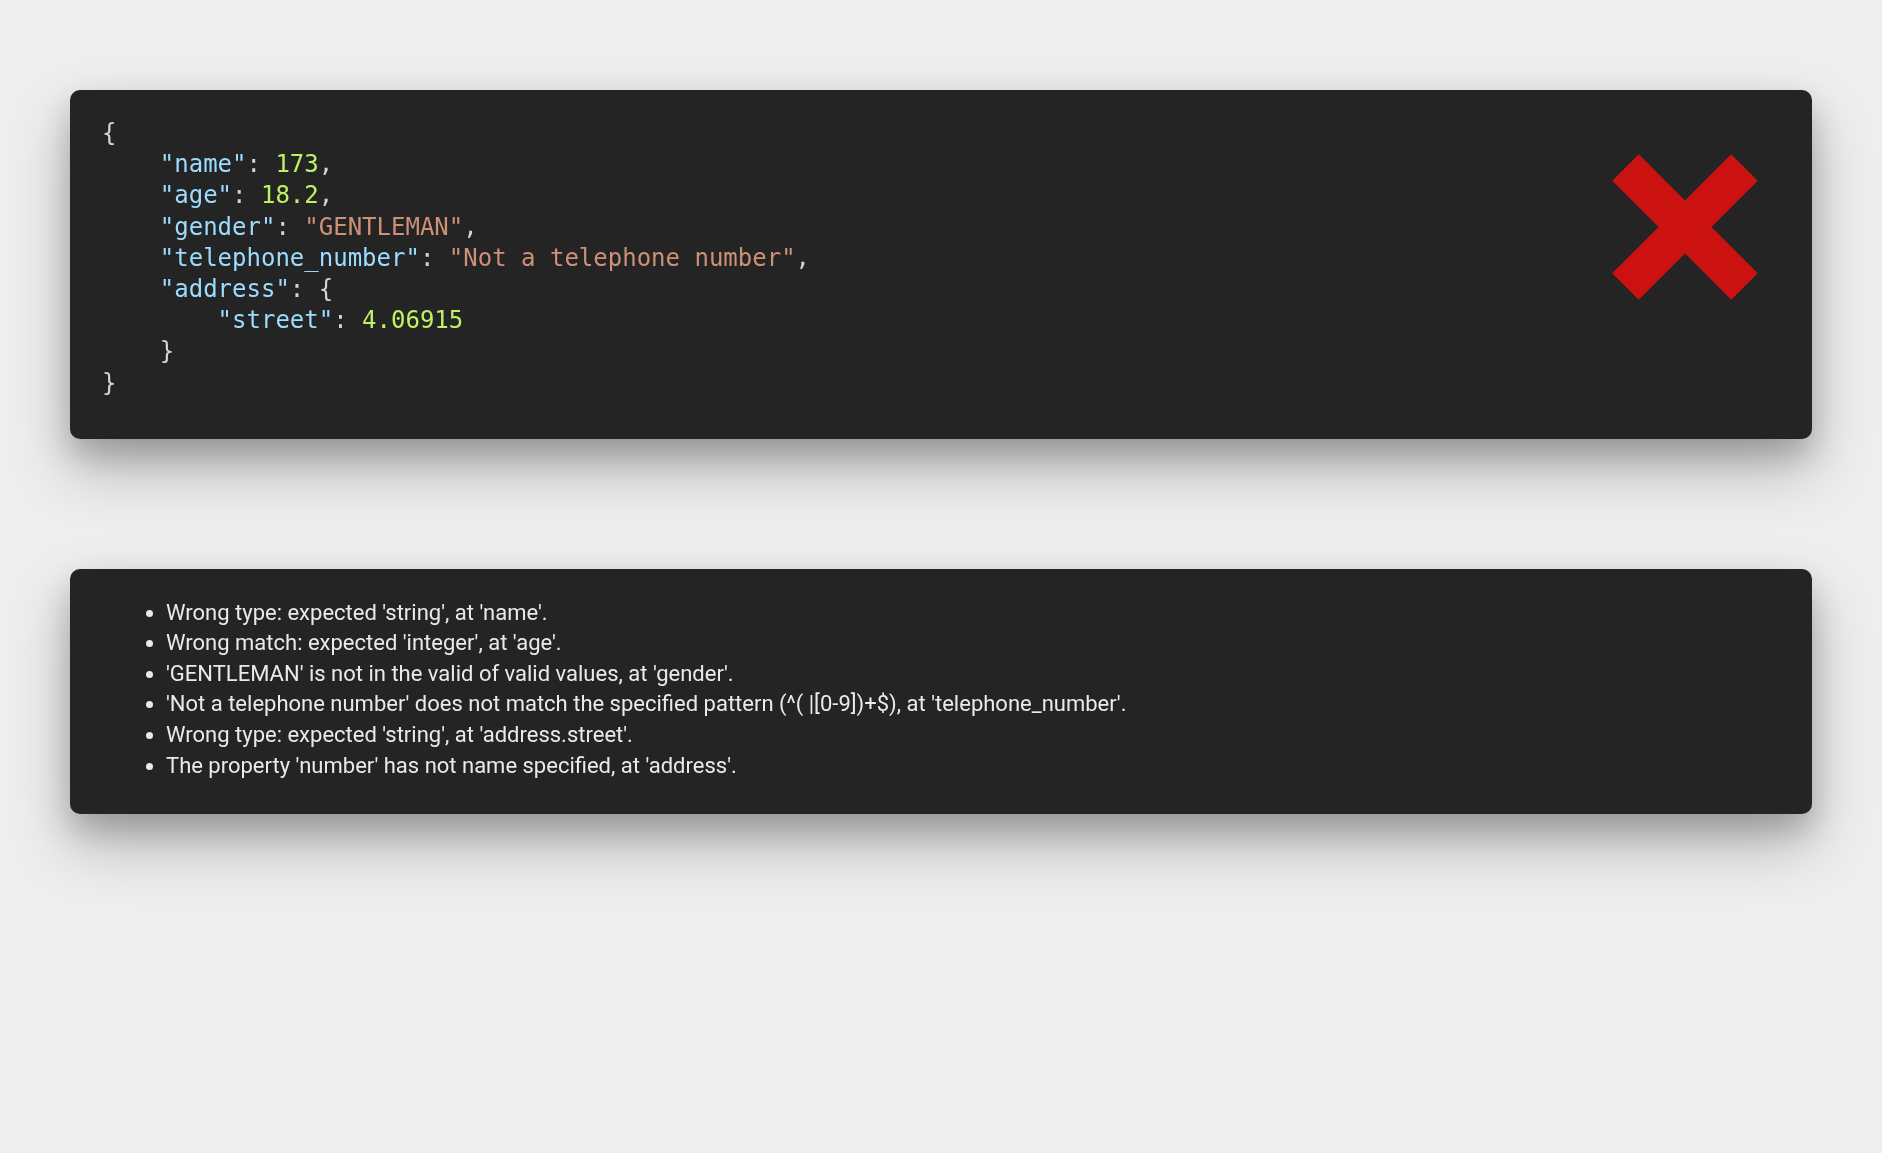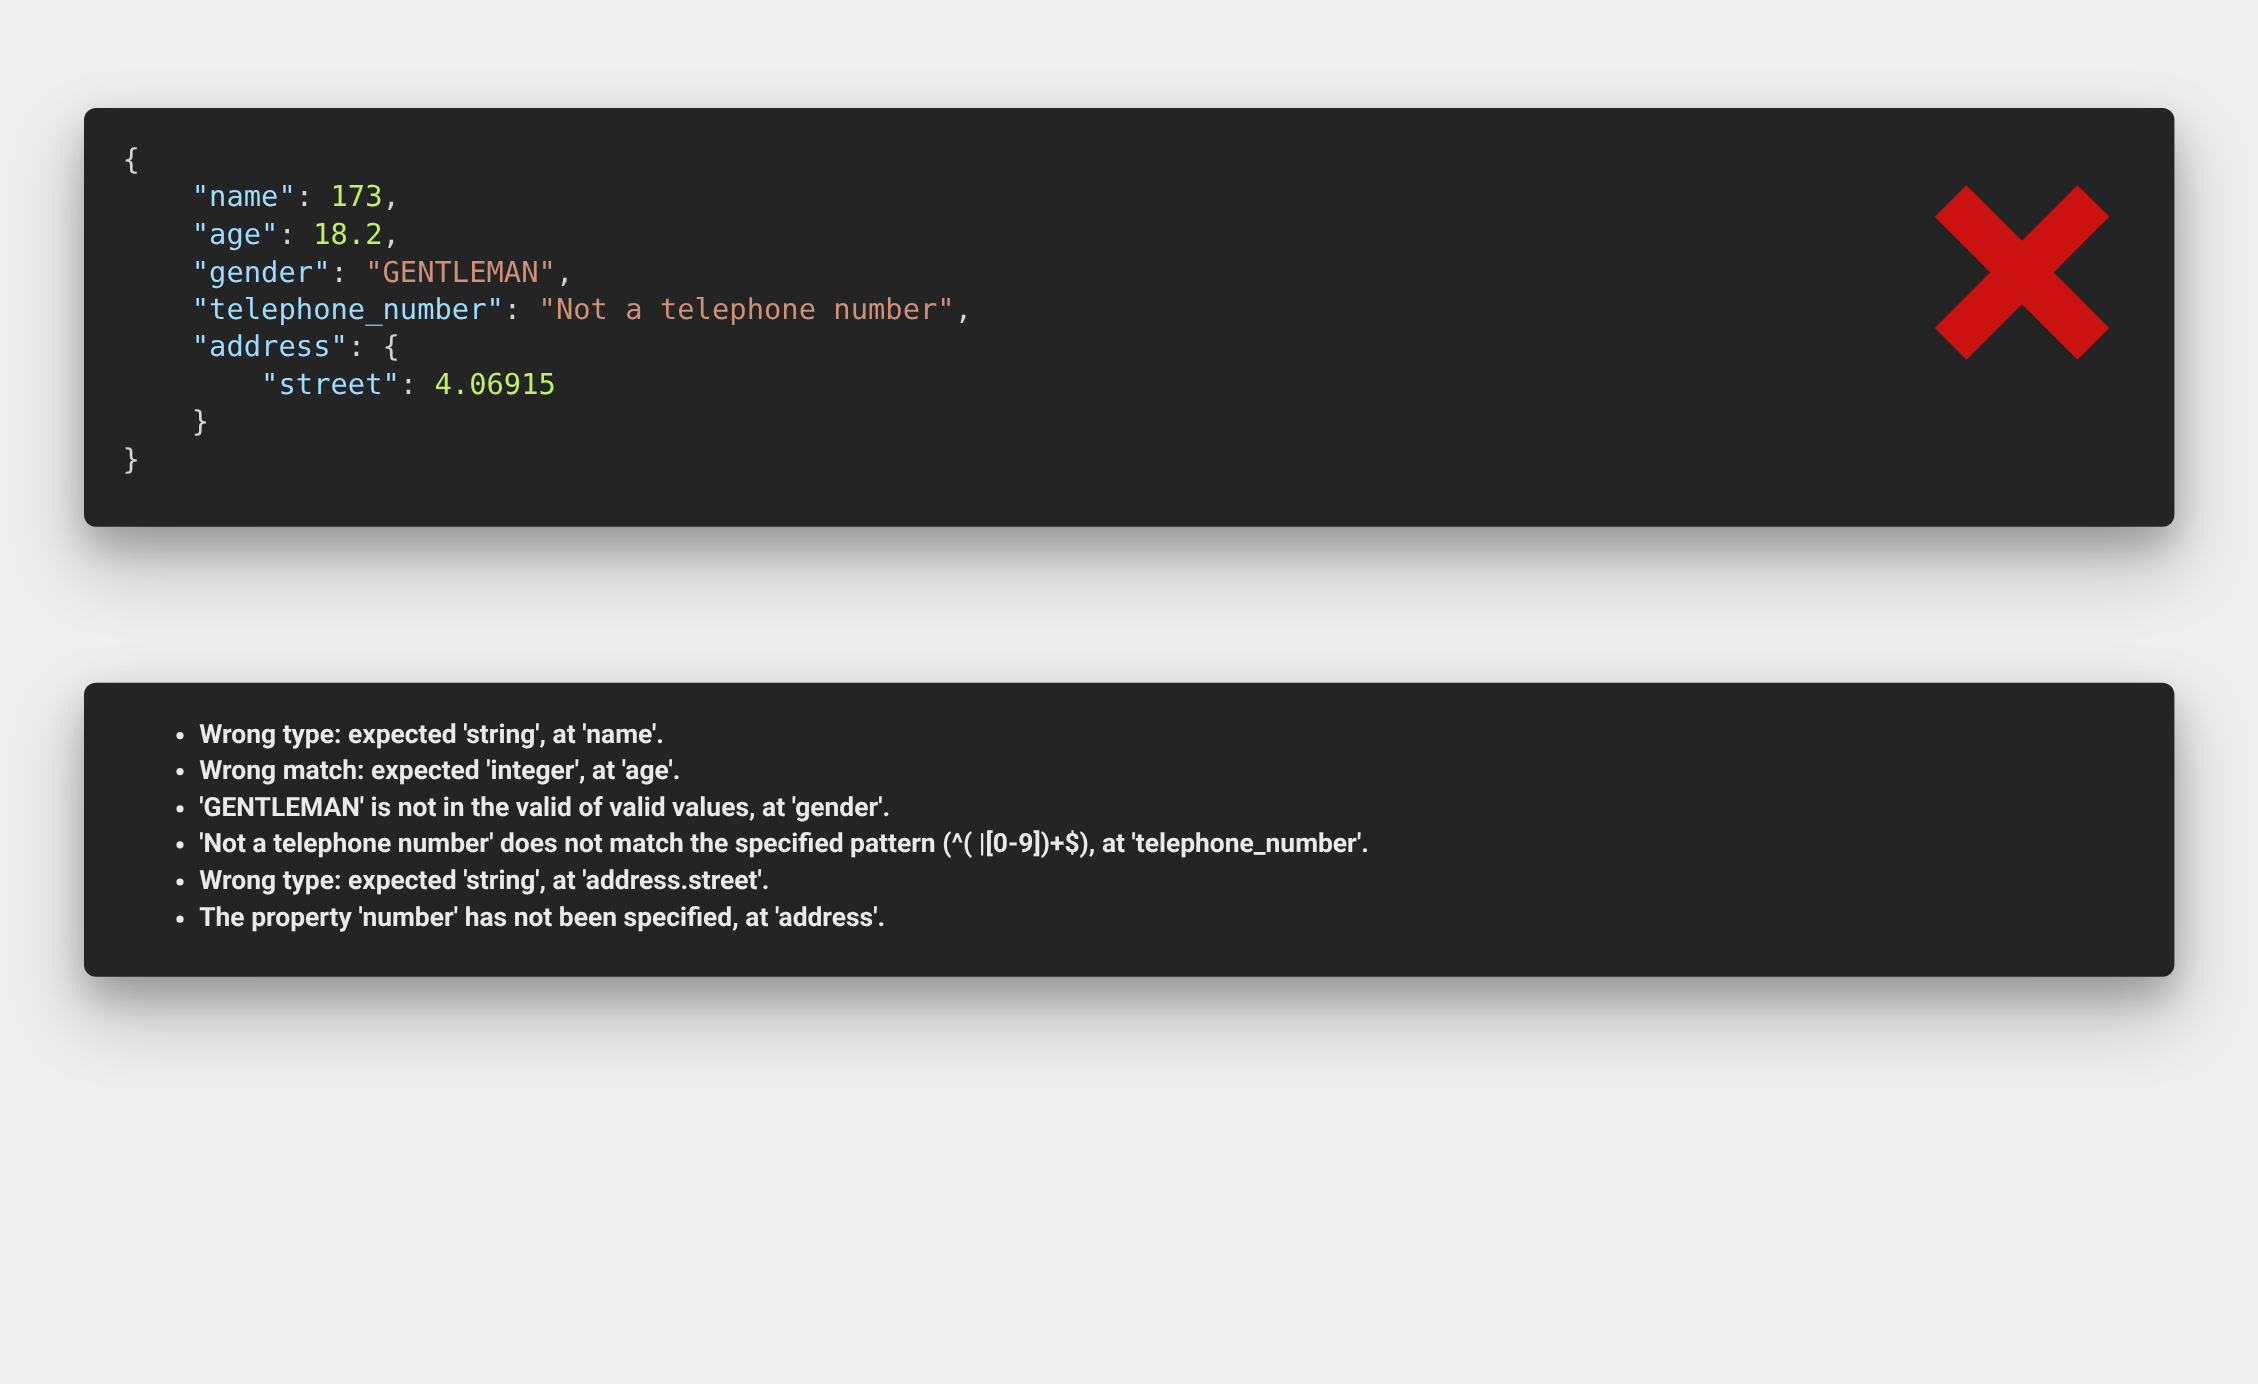--- a/index.html
+++ b/index.html
@@ -43,21 +43,21 @@
   }
   .x-icon svg { display: block; }
 
   ul.errors {
     list-style: disc;
     padding-left: 40px;
     color: #eaeaea;
     font-size: 22px;
     line-height: 1.3;
   }
-  ul.errors li { margin: 2px 0; font-weight: bold; }
+  ul.errors li { margin: 2px 0; }
 </style>
 </head>
 <body>
 
 <div class="panel code-panel">
   <div class="x-icon">
     <svg width="170" height="170" viewBox="0 0 100 100">
       <line x1="15" y1="15" x2="85" y2="85" stroke="#cc1111" stroke-width="22"></line>
       <line x1="85" y1="15" x2="15" y2="85" stroke="#cc1111" stroke-width="22"></line>
     </svg>
@@ -73,15 +73,15 @@
 <span class="tok-punc">}</span></pre>
 </div>
 
 <div class="panel error-panel">
   <ul class="errors">
     <li>Wrong type: expected 'string', at 'name'.</li>
     <li>Wrong match: expected 'integer', at 'age'.</li>
     <li>'GENTLEMAN' is not in the valid of valid values, at 'gender'.</li>
     <li>'Not a telephone number' does not match the specified pattern (^( |[0-9])+$), at 'telephone_number'.</li>
     <li>Wrong type: expected 'string', at 'address.street'.</li>
-    <li>The property 'number' has not been specified, at 'address'.</li>
+    <li>The property 'number' has not name specified, at 'address'.</li>
   </ul>
 </div>
 
 </body></html>

